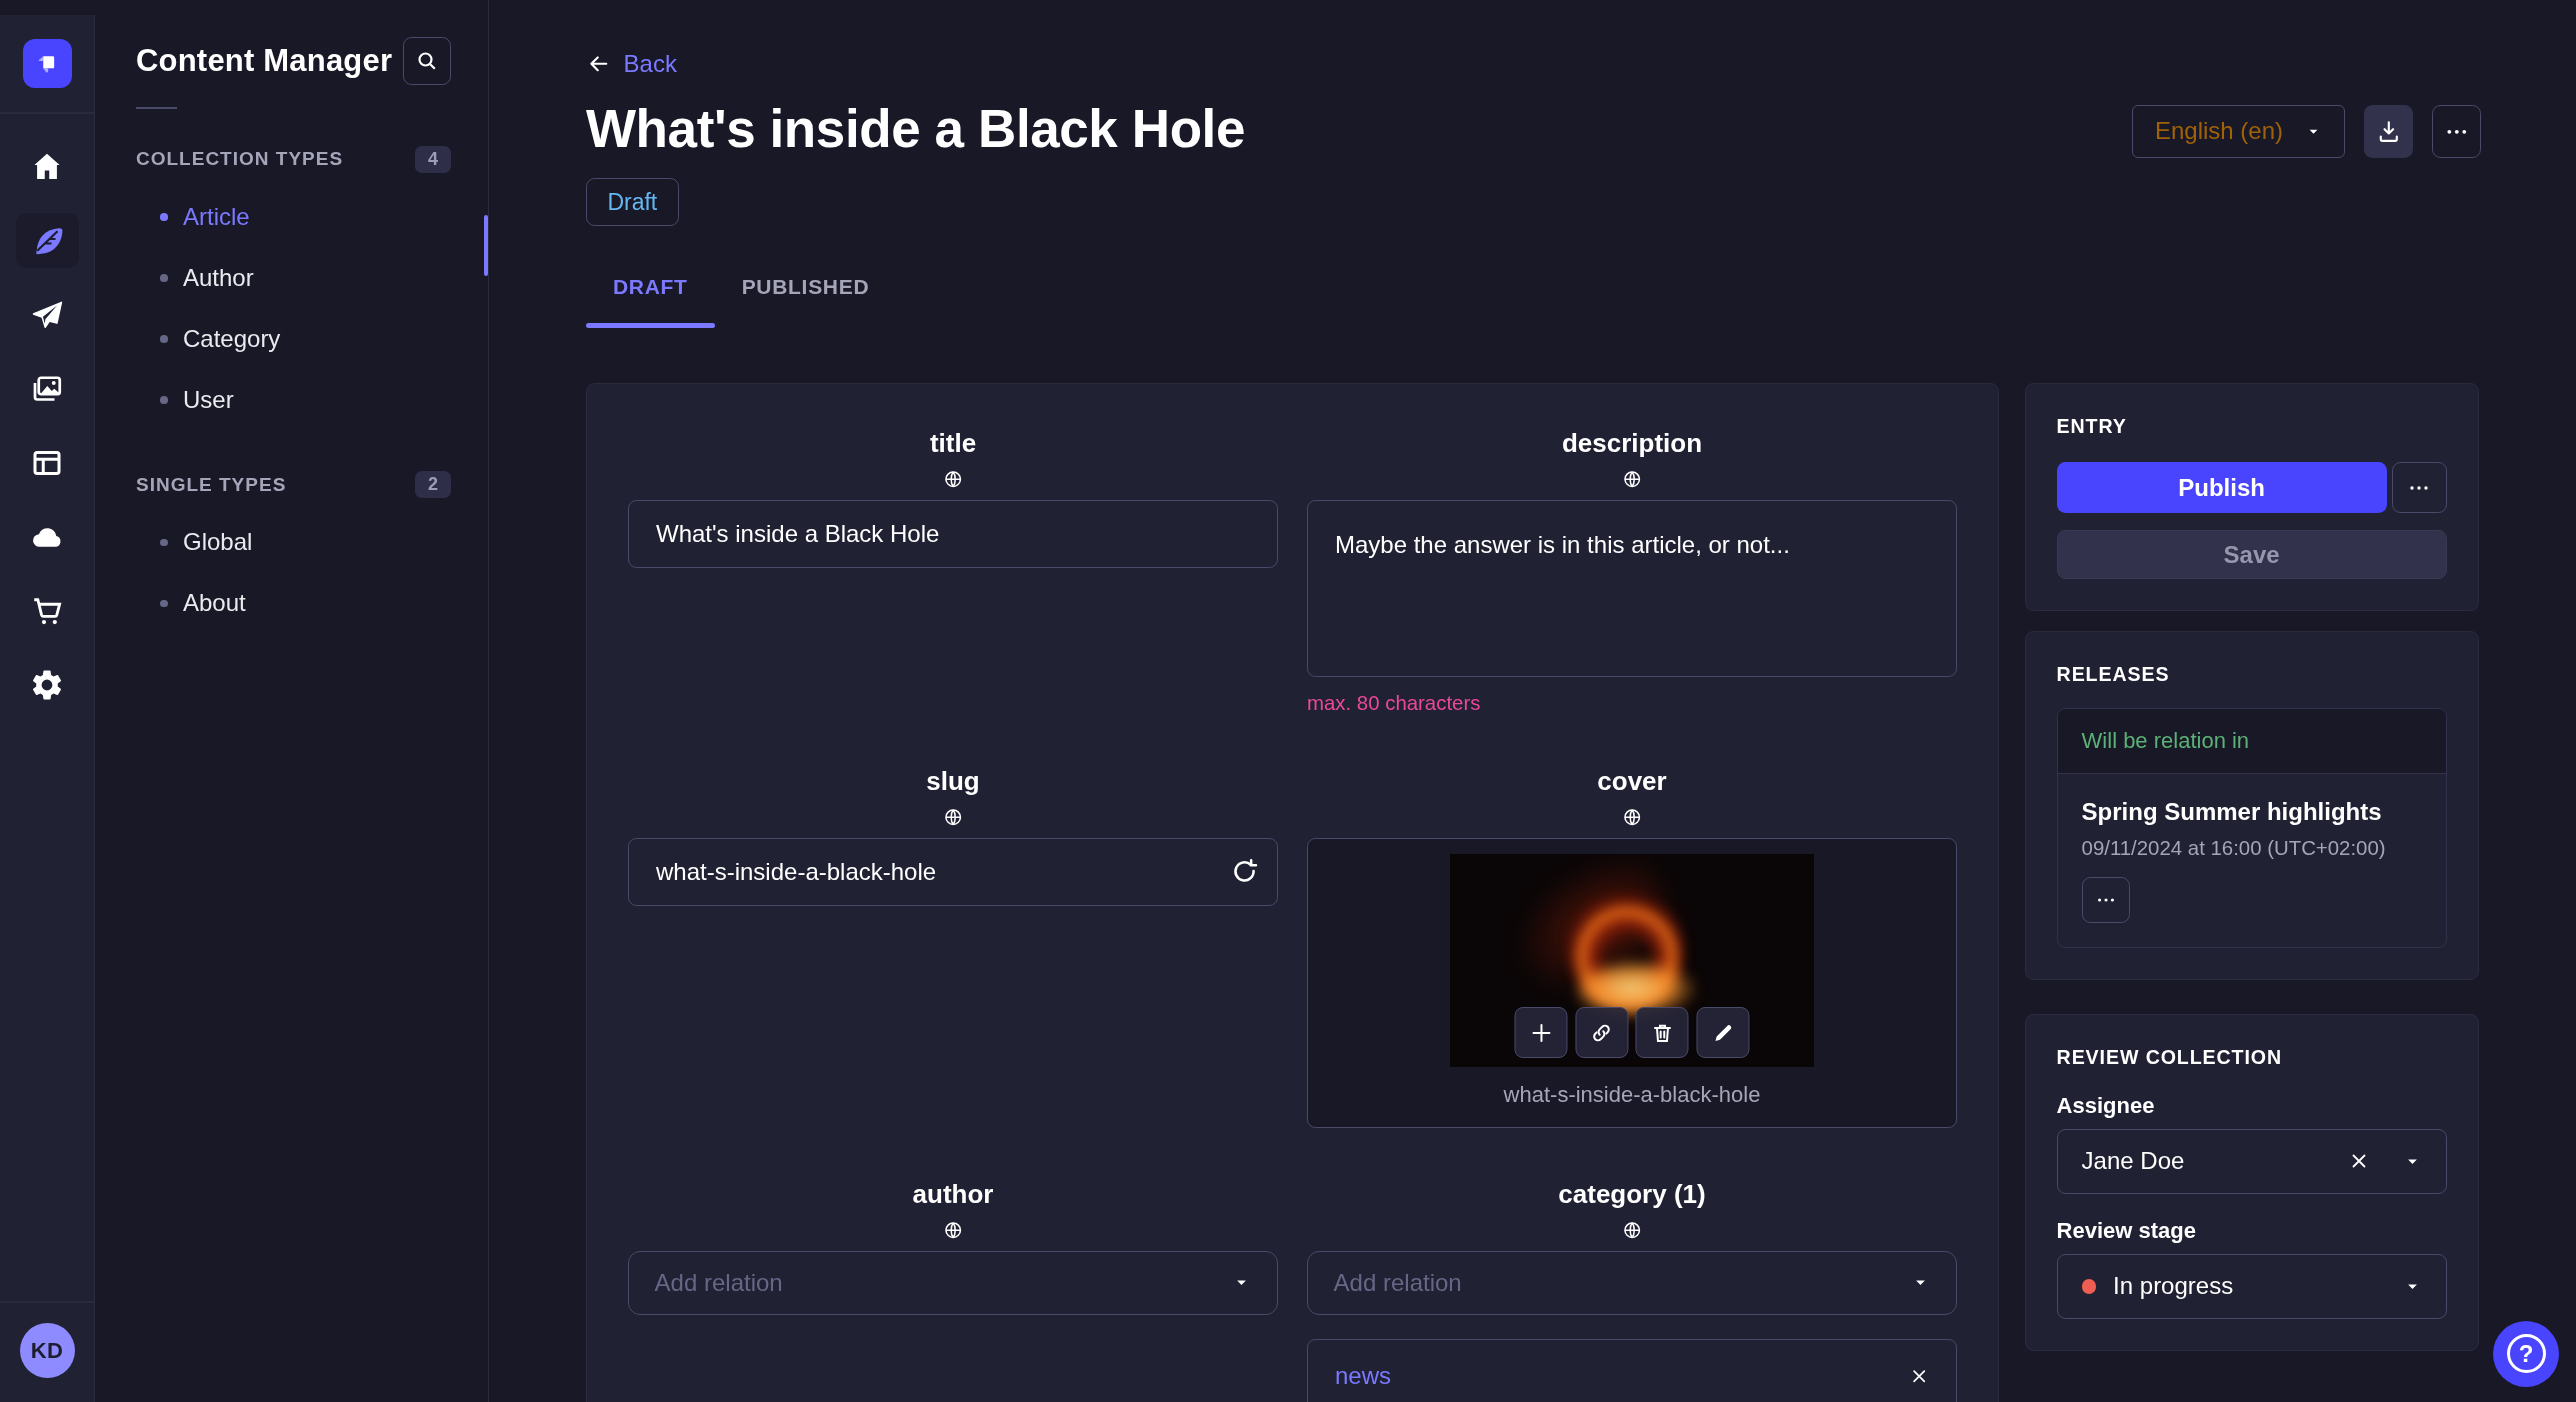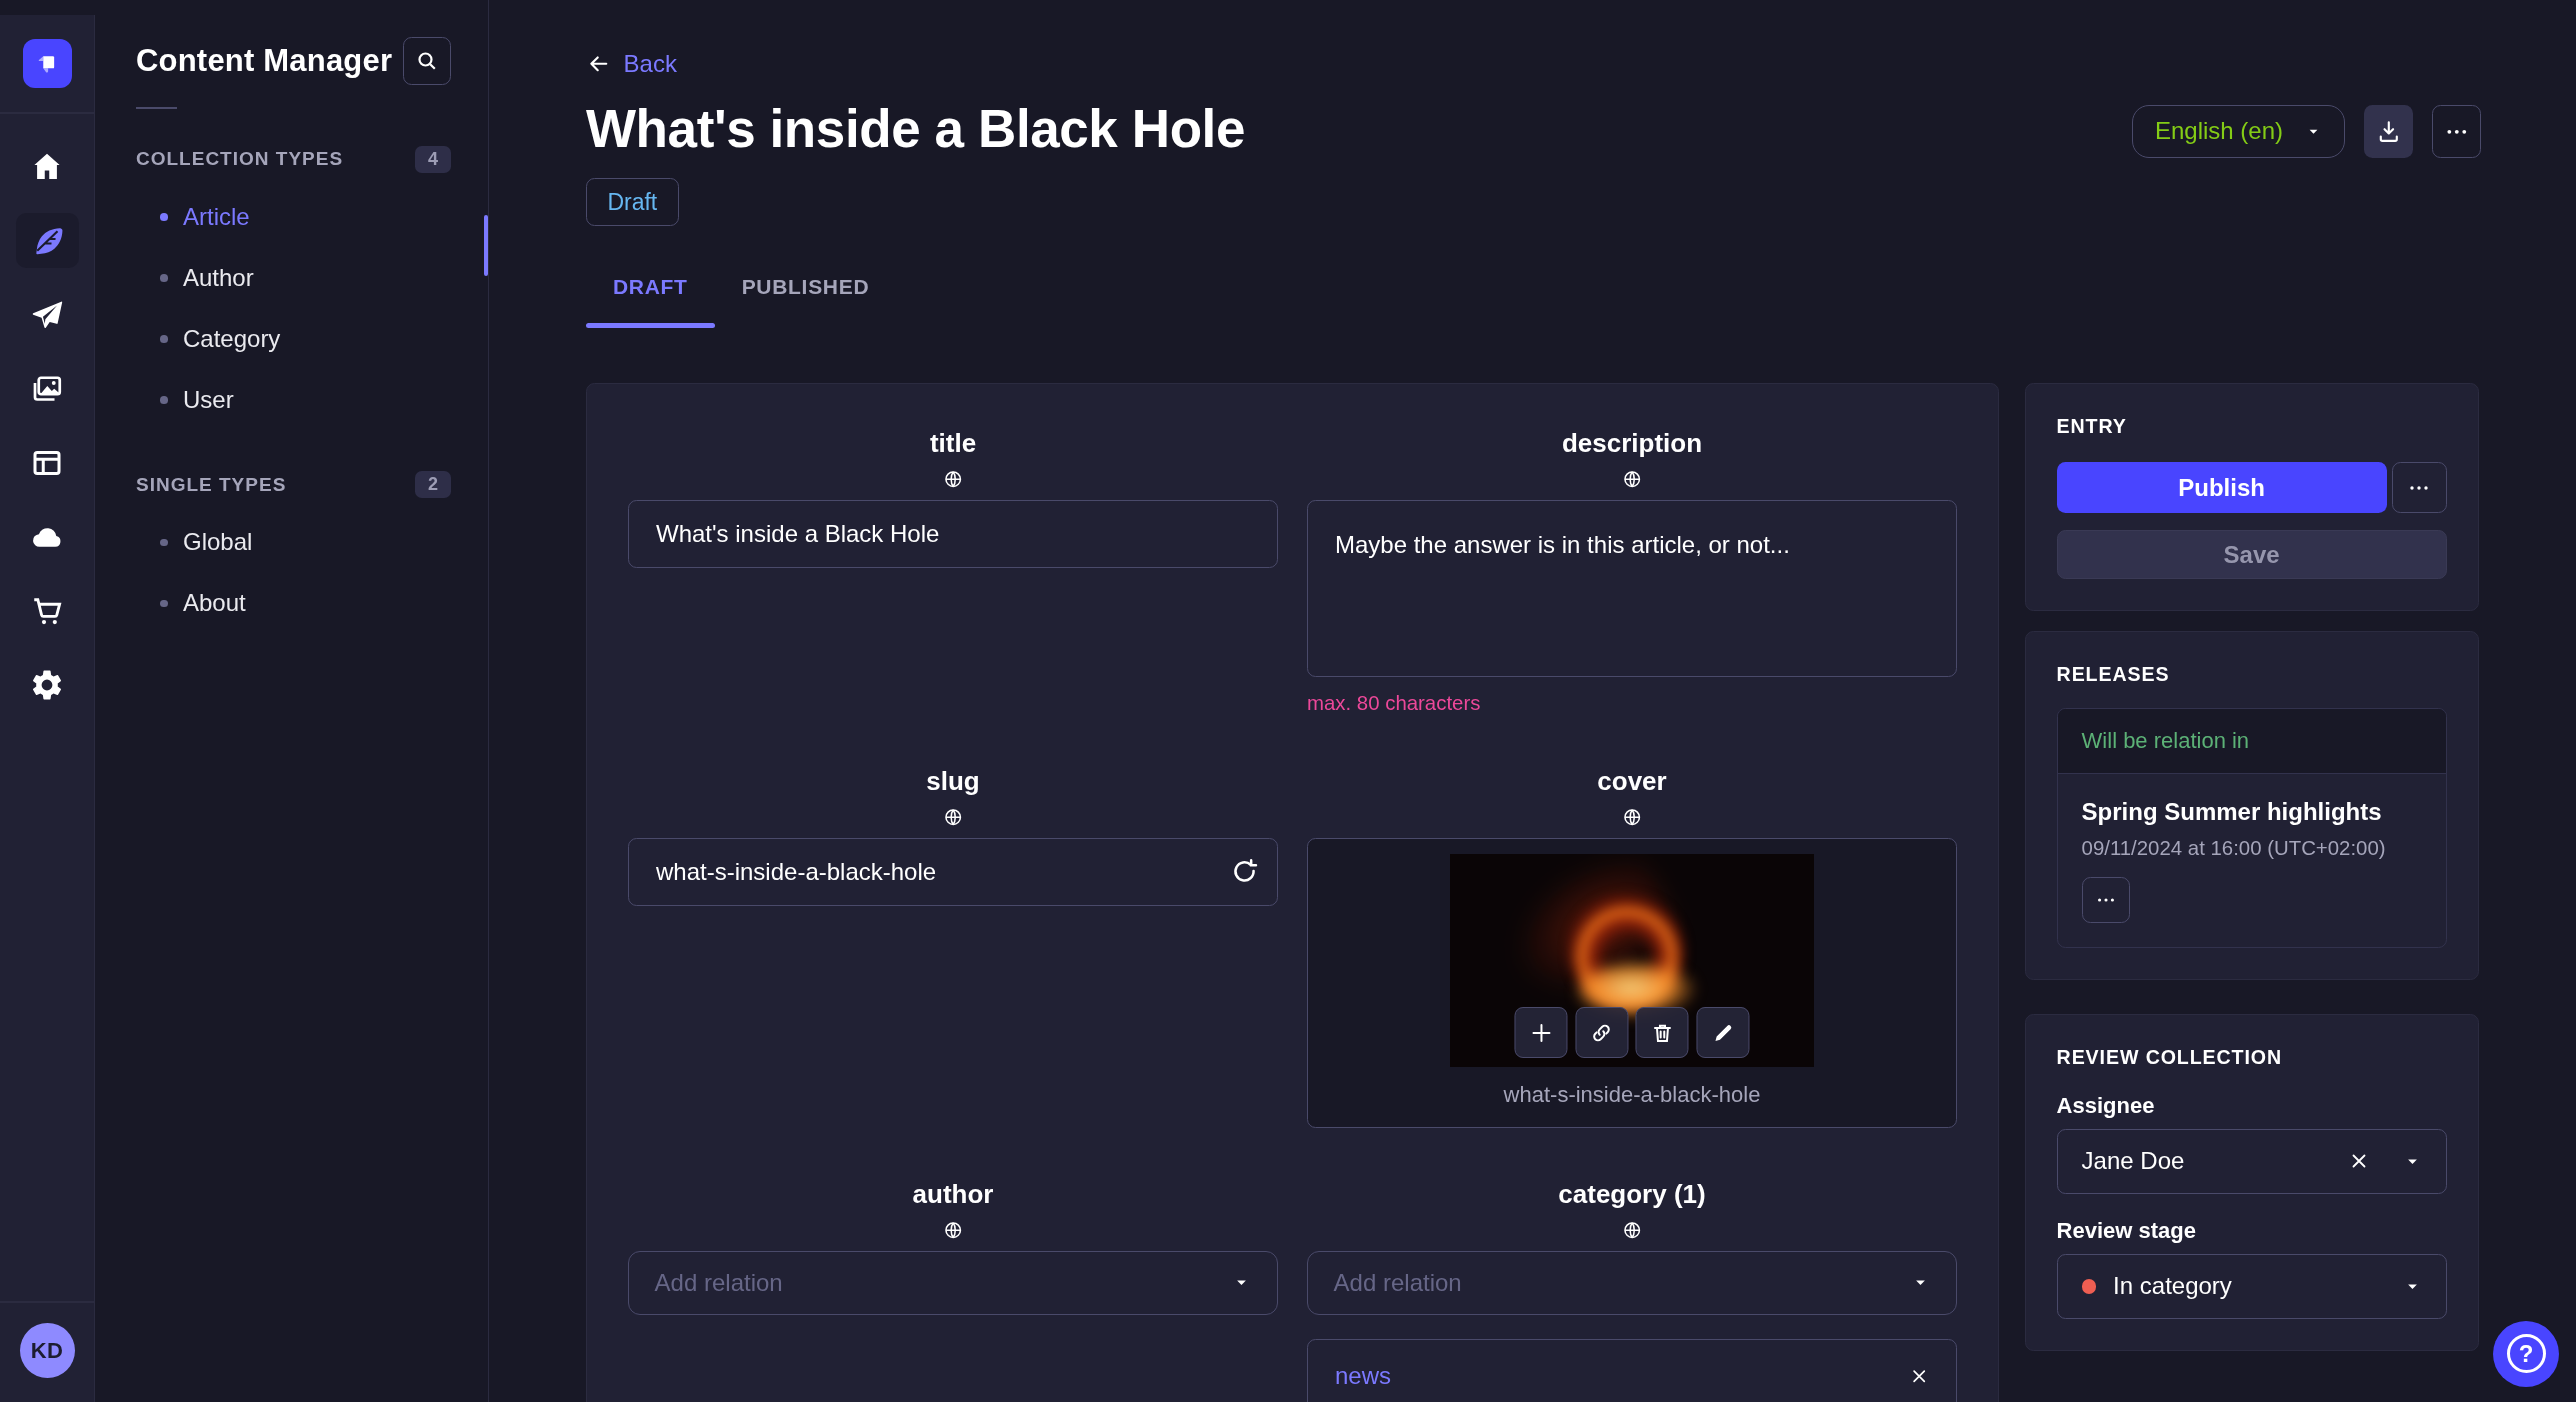--- a/index.html
+++ b/index.html
@@ -65,22 +65,22 @@
   }
 
   
   main { flex:1; padding:48px 95px 0 97px; position:relative; }
   .back-row { display:flex; align-items:center; gap:12px; height:31px; }
   .back-link { color:#7b79ff; font-size:24px; }
   .title-row { display:flex; align-items:flex-start; justify-content:space-between; margin-top:19px; }
   .page-title { font-size:53px; font-weight:700; letter-spacing:-0.4px; }
   .actions { display:flex; align-items:center; gap:19px; margin-top:6.8px; }
   .locale-btn {
-    height:53px; border:1.7px solid #4a4a6a; border-radius:17px; padding:0 22px;
-    display:flex; align-items:center; gap:22px; font-size:24px; color:#84cc16;
+    height:53px; border:1.7px solid #4a4a6a; border-radius:6px; padding:0 22px;
+    display:flex; align-items:center; gap:22px; font-size:24px; color:#a16207;
   }
   .icon-btn {
     width:49px; height:53px; border-radius:8.5px; display:flex; align-items:center; justify-content:center; color:#fff;
   }
   .icon-btn.filled { background:#32324d; }
   .icon-btn.ghost { border:1.7px solid #4a4a6a; }
   .status-row { margin-top:19px; }
   .draft-badge {
     display:inline-flex; align-items:center; height:48px; padding:0 20.4px;
     border:1.7px solid #4a4a6a; border-radius:8.5px; color:#66b7f1; font-size:23px; font-weight:500;
@@ -588,21 +588,21 @@
           </button>
           <span>
             <svg width="19" height="19" viewBox="0 0 24 24">
                 <path fill="#ffffff" d="M6.5 9.5 12 15l5.5-5.5z"></path>
               </svg>
           </span>
         </div>
         <div class="review-label">Review stage</div>
         <div class="combo">
           <span class="stage-dot"></span>
-          <span class="combo-value">In category</span>
+          <span class="combo-value">In progress</span>
           <span>
             <svg width="19" height="19" viewBox="0 0 24 24">
                 <path fill="#ffffff" d="M6.5 9.5 12 15l5.5-5.5z"></path>
               </svg>
           </span>
         </div>
       </section>
 
     </aside>
   </div>

